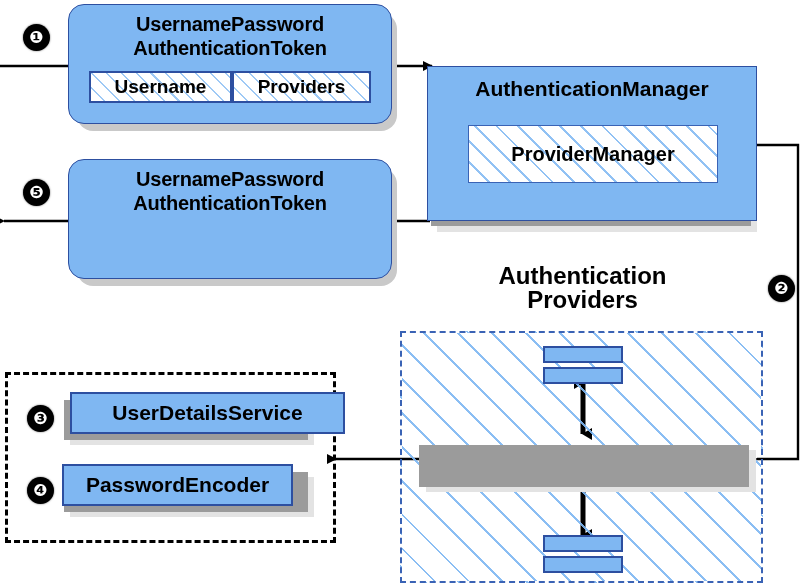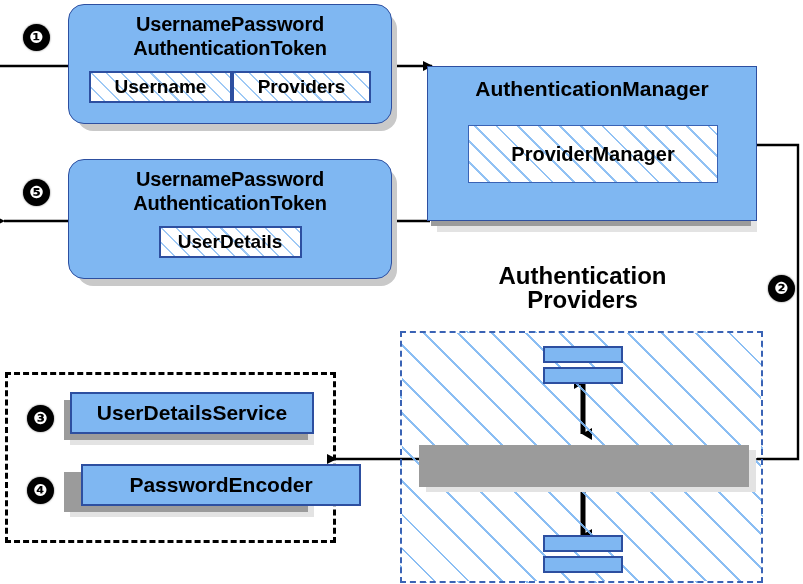--- a/index.html
+++ b/index.html
@@ -145,21 +145,20 @@
       <div class="field" style="width:139px;">Providers</div>
     </div>
   </div>
   <div class="abs badge" style="left:23px;top:24px;">❶</div>
 
   <div class="abs token-shadow" style="left:77px;top:168px;width:320px;height:118px;"></div>
   <div class="abs token" style="left:68px;top:159px;width:324px;height:120px;">
     <div class="token-title">UsernamePassword
 AuthenticationToken</div>
     <div class="token-fields">
-      <div class="field" style="width:143px;">UserDetails</div>
     </div>
   </div>
   <div class="abs badge" style="left:23px;top:179px;">❺</div>
 
   <div class="abs sq-shadow-light" style="left:437px;top:80px;width:320px;height:152px;"></div>
   <div class="abs sq-shadow-dark" style="left:431px;top:74px;width:320px;height:152px;"></div>
   <div class="abs sq" style="left:427px;top:66px;width:330px;height:155px;">
     <div class="sq-title">AuthenticationManager</div>
     <div class="abs inner-hatch" style="left:40px;top:58px;width:250px;height:58px;">ProviderManager</div>
   </div>
@@ -177,21 +176,21 @@
   <div class="abs sq-shadow-light" style="left:426px;top:450px;width:330px;height:42px;"></div>
   <div class="abs sq-shadow-dark" style="left:419px;top:445px;width:330px;height:42px;"></div>
 
   <div class="abs bar" style="left:543px;top:535px;width:80px;height:17px;"></div>
   <div class="abs bar" style="left:543px;top:556px;width:80px;height:17px;"></div>
 
   <div class="abs dashed-black" style="left:5px;top:372px;width:331px;height:171px;"></div>
 
   <div class="abs sq-shadow-light" style="left:70px;top:405px;width:244px;height:40px;"></div>
   <div class="abs sq-shadow-dark" style="left:64px;top:400px;width:244px;height:40px;"></div>
-  <div class="abs flat small" style="left:70px;top:392px;width:244px;height:42px;">UserDetailsService</div>
+  <div class="abs flat small" style="left:70px;top:392px;width:275px;height:42px;">UserDetailsService</div>
   <div class="abs badge" style="left:27px;top:405px;">❸</div>
 
   <div class="abs sq-shadow-light" style="left:70px;top:477px;width:244px;height:40px;"></div>
   <div class="abs sq-shadow-dark" style="left:64px;top:472px;width:244px;height:40px;"></div>
-  <div class="abs flat small" style="left:81px;top:464px;width:280px;height:42px;">PasswordEncoder</div>
+  <div class="abs flat small" style="left:62px;top:464px;width:231px;height:42px;">PasswordEncoder</div>
   <div class="abs badge" style="left:27px;top:477px;">❹</div>
 
 </div>
 
 </body></html>

